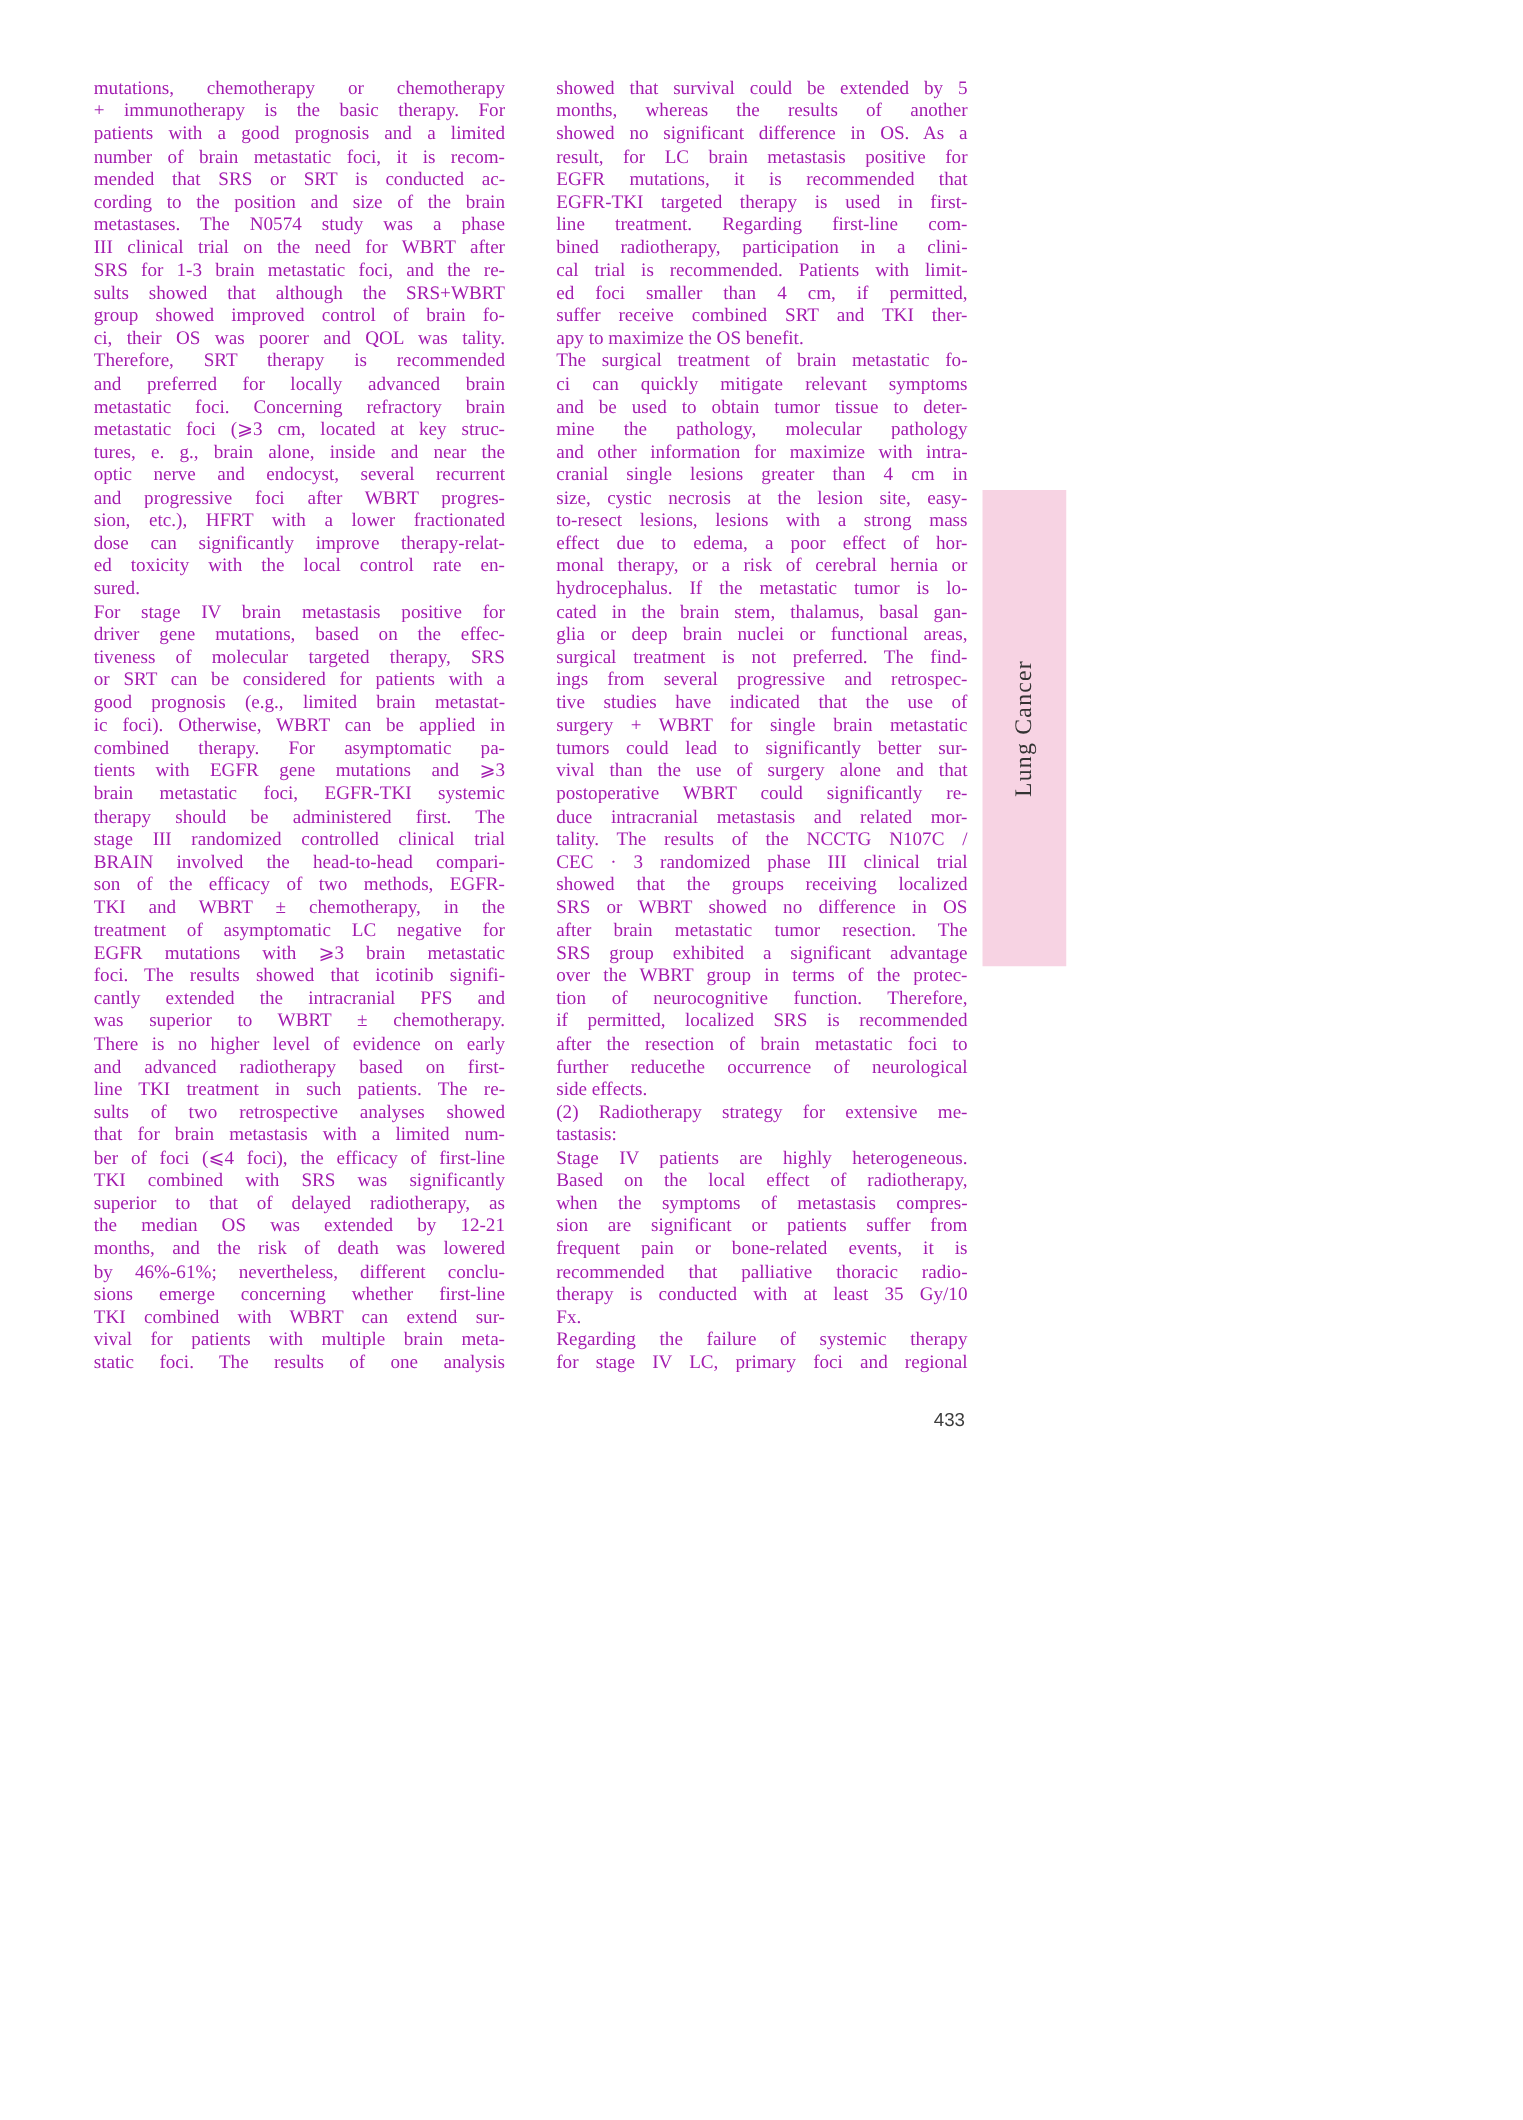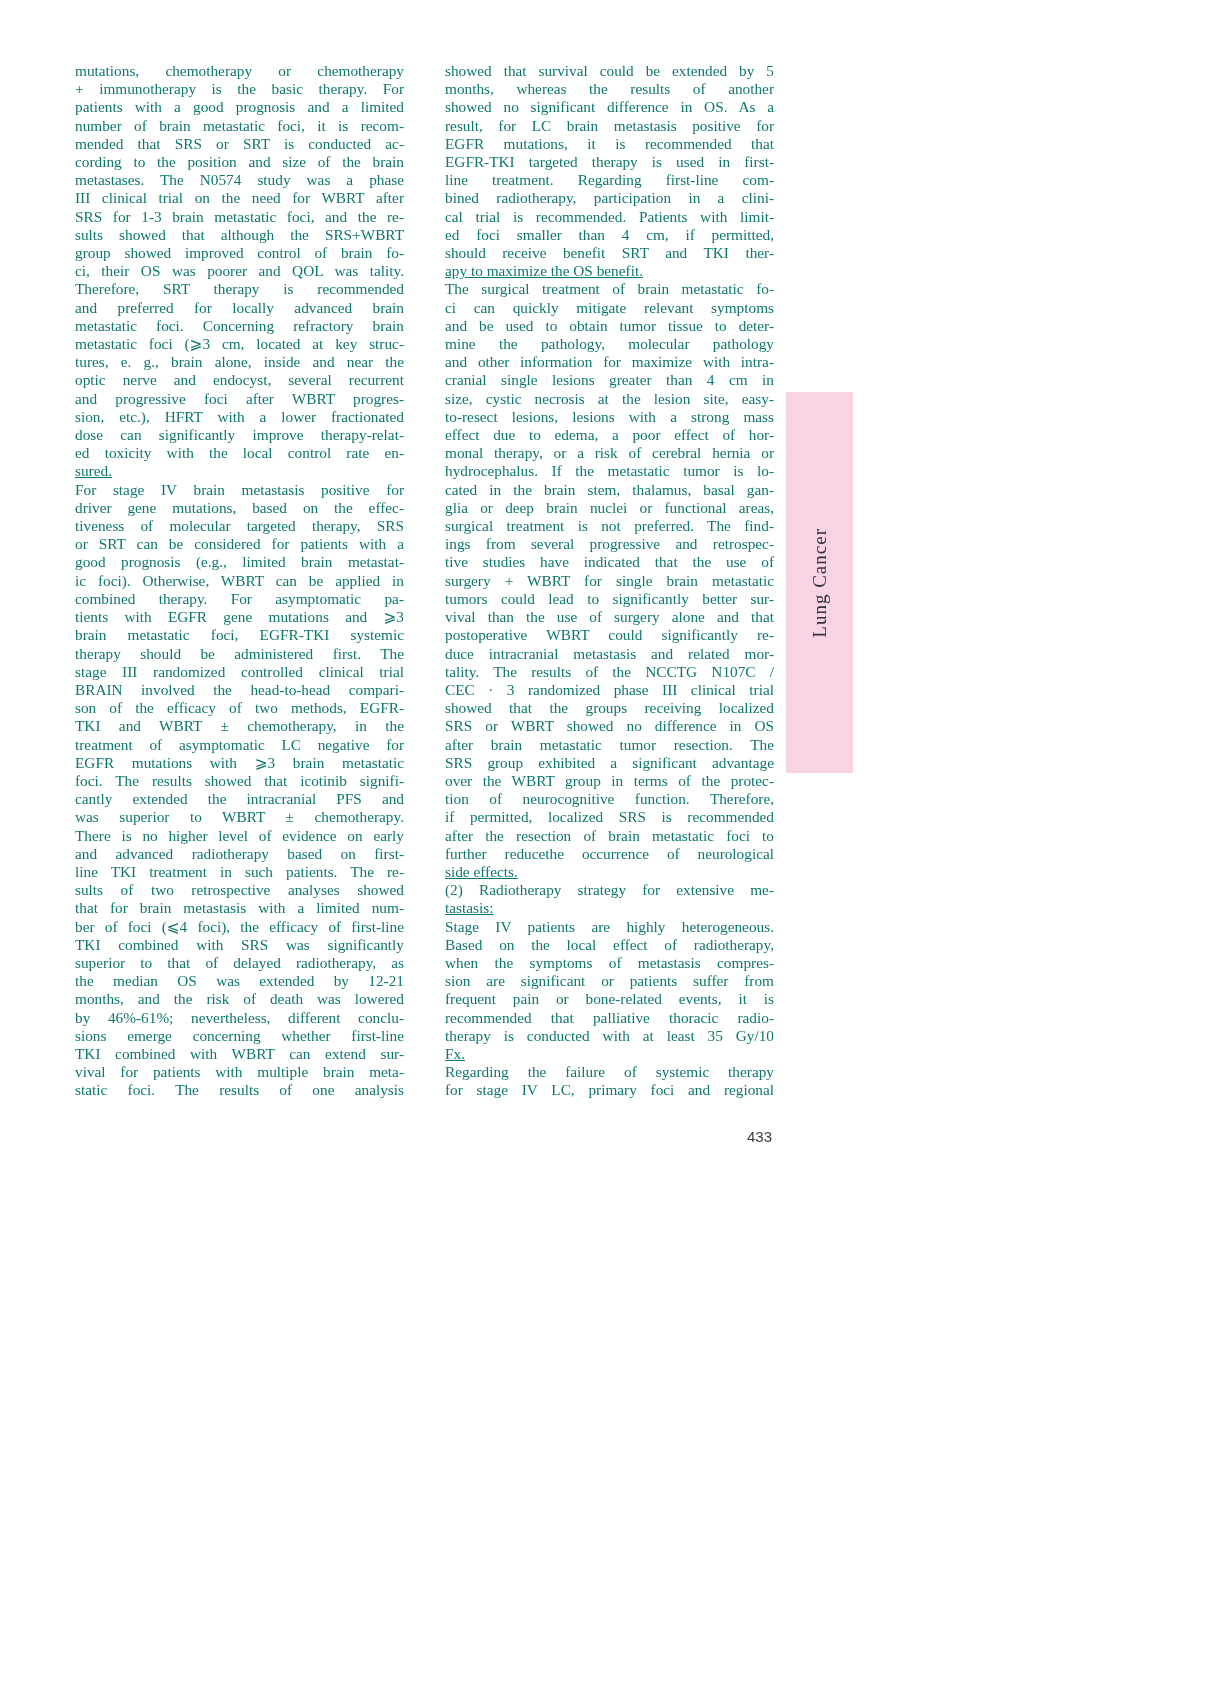--- a/index.html
+++ b/index.html
@@ -10,32 +10,31 @@
     background: #ffffff;
     overflow: hidden;
   }
   .col {
     position: absolute;
     top: 62px;
     width: 329px;
     font-family: "Liberation Serif", serif;
     font-size: 15.3px;
     line-height: 18.2px;
-    color: #0f766e;
+    color: #a21caf;
   }
   .col-left  { left: 75px; }
   .col-right { left: 445px; }
   .line {
     text-align: justify;
     text-align-last: justify;
     white-space: normal;
   }
   .line.para-end {
     text-align-last: left;
-    text-decoration: underline;
   }
   .tab {
     position: absolute;
     left: 786px;
     top: 392px;
     width: 67px;
     height: 381px;
     display: flex;
     align-items: center;
     justify-content: center;
@@ -126,21 +125,21 @@
       <div class="line">showed that survival could be extended by 5</div>
       <div class="line">months, whereas the results of another</div>
       <div class="line">showed no significant difference in OS. As a</div>
       <div class="line">result, for LC brain metastasis positive for</div>
       <div class="line">EGFR mutations, it is recommended that</div>
       <div class="line">EGFR-TKI targeted therapy is used in first-</div>
       <div class="line">line treatment. Regarding first-line com-</div>
       <div class="line">bined radiotherapy, participation in a clini-</div>
       <div class="line">cal trial is recommended. Patients with limit-</div>
       <div class="line">ed foci smaller than 4 cm, if permitted,</div>
-      <div class="line">should receive benefit SRT and TKI ther-</div>
+      <div class="line">suffer receive combined SRT and TKI ther-</div>
       <div class="line para-end">apy to maximize the OS benefit.</div>
       <div class="line">The surgical treatment of brain metastatic fo-</div>
       <div class="line">ci can quickly mitigate relevant symptoms</div>
       <div class="line">and be used to obtain tumor tissue to deter-</div>
       <div class="line">mine the pathology, molecular pathology</div>
       <div class="line">and other information for maximize with intra-</div>
       <div class="line">cranial single lesions greater than 4 cm in</div>
       <div class="line">size, cystic necrosis at the lesion site, easy-</div>
       <div class="line">to-resect lesions, lesions with a strong mass</div>
       <div class="line">effect due to edema, a poor effect of hor-</div>

